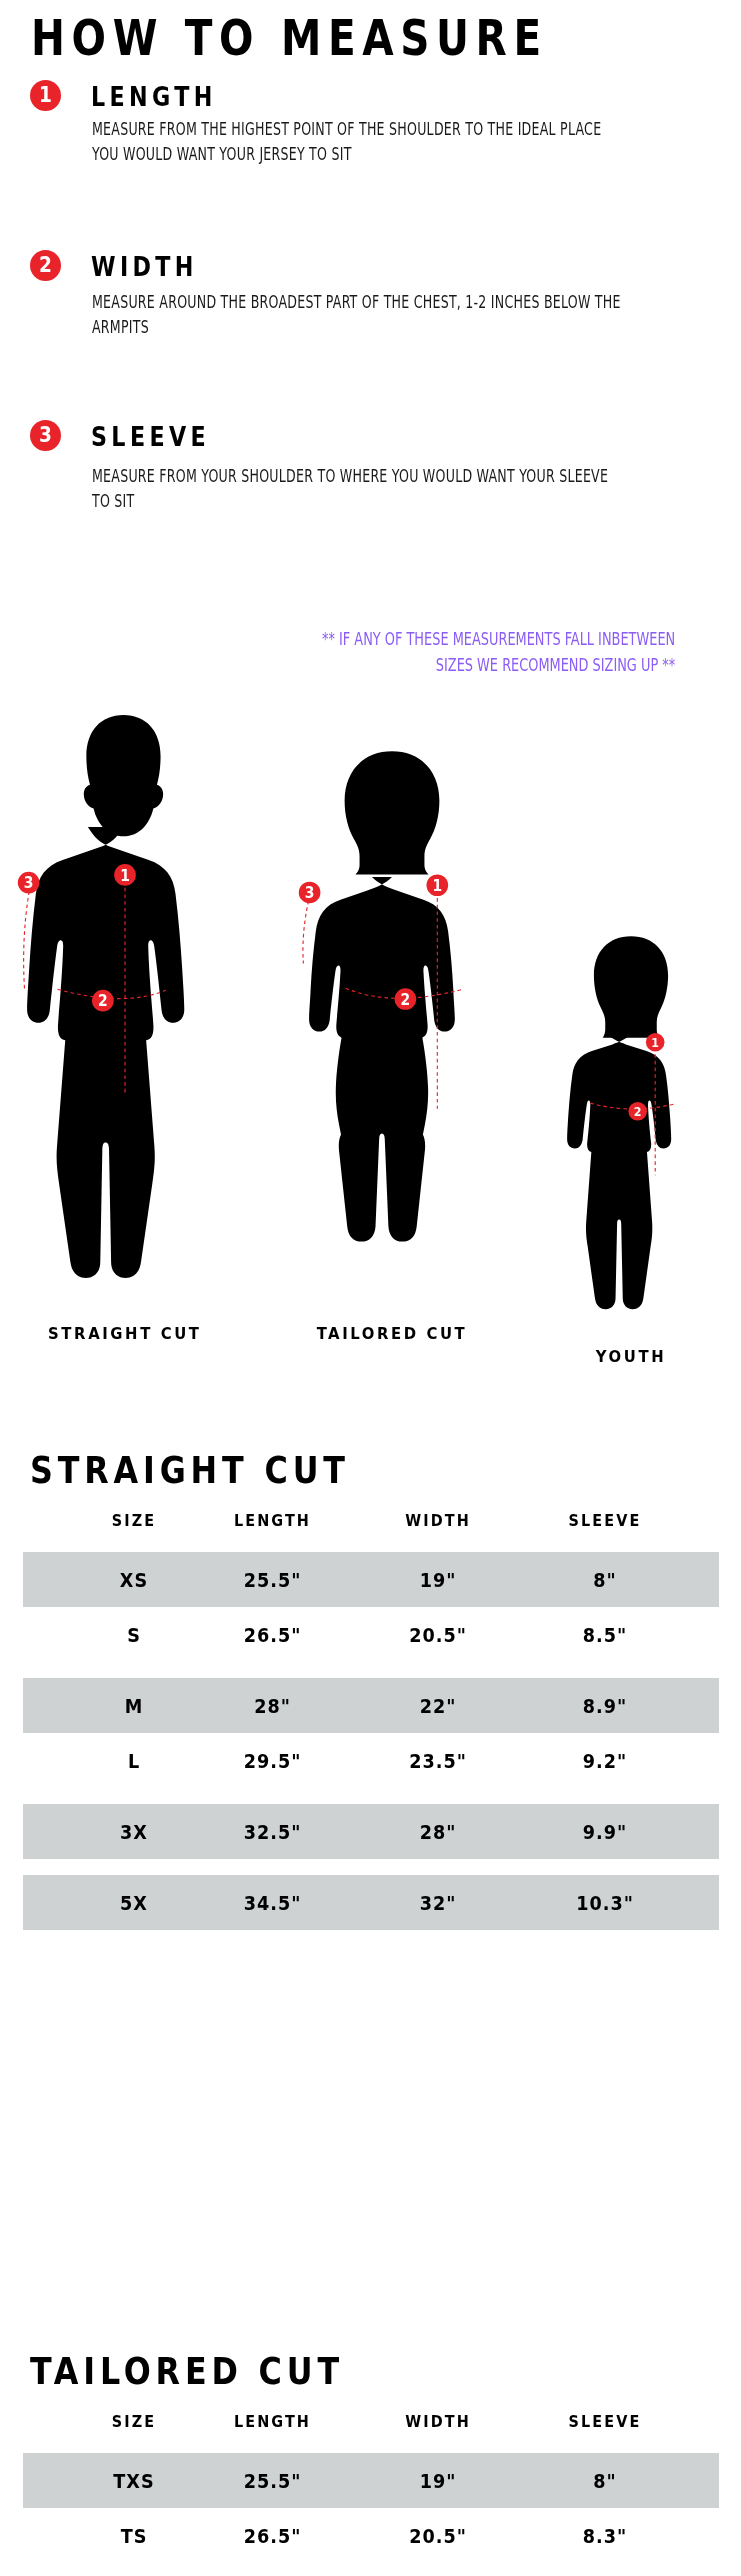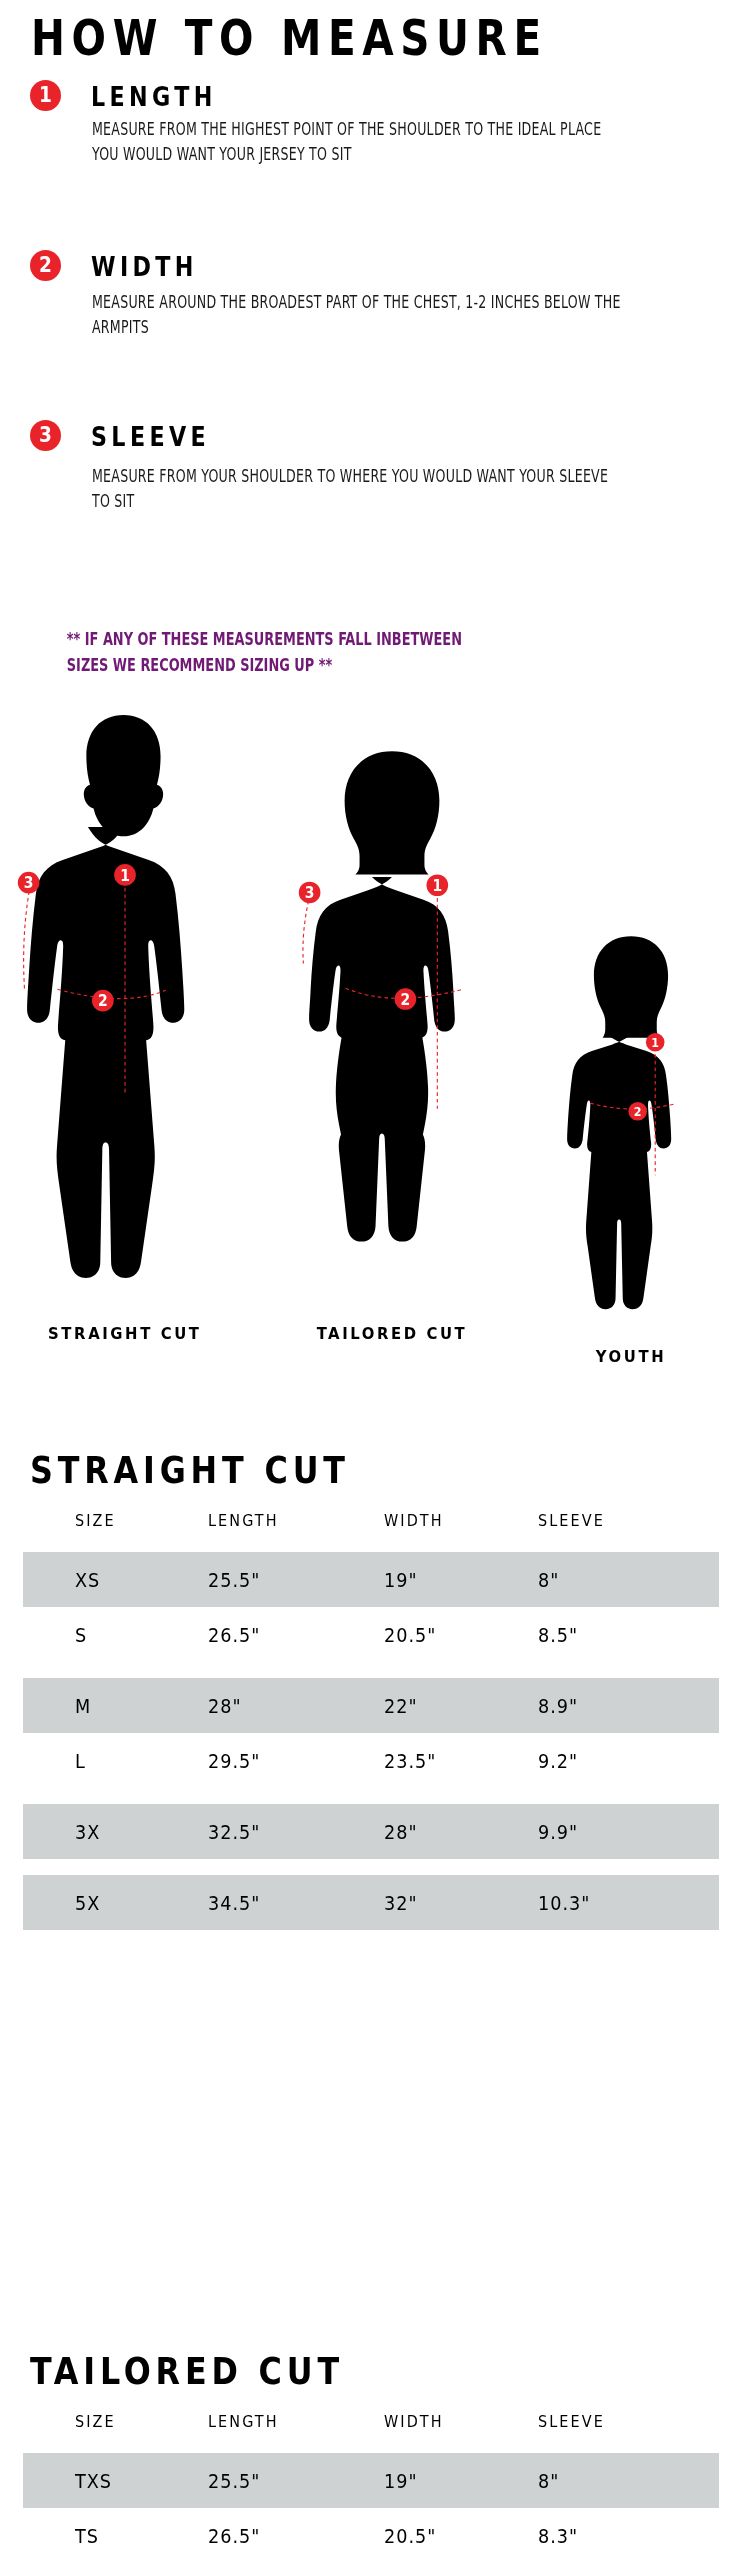--- a/index.html
+++ b/index.html
@@ -35,23 +35,23 @@
   }
   .step-body{
     position:absolute; left:62px; top:37px; width:665px;
     font-size:17.5px; font-weight:400; letter-spacing:0.3px; line-height:1.42;
     font-stretch:condensed; color:#1a1a1a;
     transform:scaleX(.80); transform-origin:left top;
   }
   .step-2 .step-body{ top:40px; }
   .step-3 .step-body{ top:44px; }
   .footnote{
-    position:absolute; left:0; top:626px; width:742px; text-align:left;
-    font-size:17.5px; font-weight:700; line-height:1.5; font-stretch:condensed;
-    color:#701a75;
+    position:absolute; left:0; top:626px; width:742px; text-align:right;
+    font-size:17.5px; font-weight:400; line-height:1.5; font-stretch:condensed;
+    color:#8b5cf6;
   }
   .footnote span{ display:block; transform:scaleX(.82); }
 
   
   .figures{ position:absolute; left:0; top:711px; width:742px; height:696px; }
   .fig{ position:absolute; }
   .fig-svg{ display:block; }
   .fig-caption{
     position:absolute; width:100%; text-align:center;
     font-size:16.5px; font-weight:700; letter-spacing:2.6px;
@@ -78,22 +78,22 @@
     font-stretch:condensed; color:#000; white-space:nowrap;
     transform:scaleX(.93); transform-origin:left center;
   }
   .tbl{ position:absolute; left:0; top:56px; width:742px; }
   .trow{ position:relative; height:55px; }
   .trow.shaded{ background:#CED2D3;margin-top:16px; }
   .tbl .trow{ margin-left:23px; width:696px; }
   .thead{ height:32px; background:none !important; }
   .cell{
     position:absolute; top:50%; transform:translateY(-50%);
-    text-align:left; white-space:nowrap;
-    font-weight:400; font-stretch:condensed; color:#000;
+    text-align:center; white-space:nowrap;
+    font-weight:700; font-stretch:condensed; color:#000;
   }
   .thead .cell{ font-size:16px; letter-spacing:2.1px; }
   .trow:not(.thead) .cell{ font-size:19.6px; letter-spacing:1px; }
   .c-size  { left:52px;  width:118px; }
   .c-length{ left:185px;  width:129px; }
   .c-width { left:361px;  width:108px; }
   .c-sleeve{ left:515px; width:134px; }
   .thead .c-size  { left:52px;  width:118px; }
   .thead .c-length{ left:185px;  width:129px; }
   .thead .c-width { left:361px;  width:108px; }

